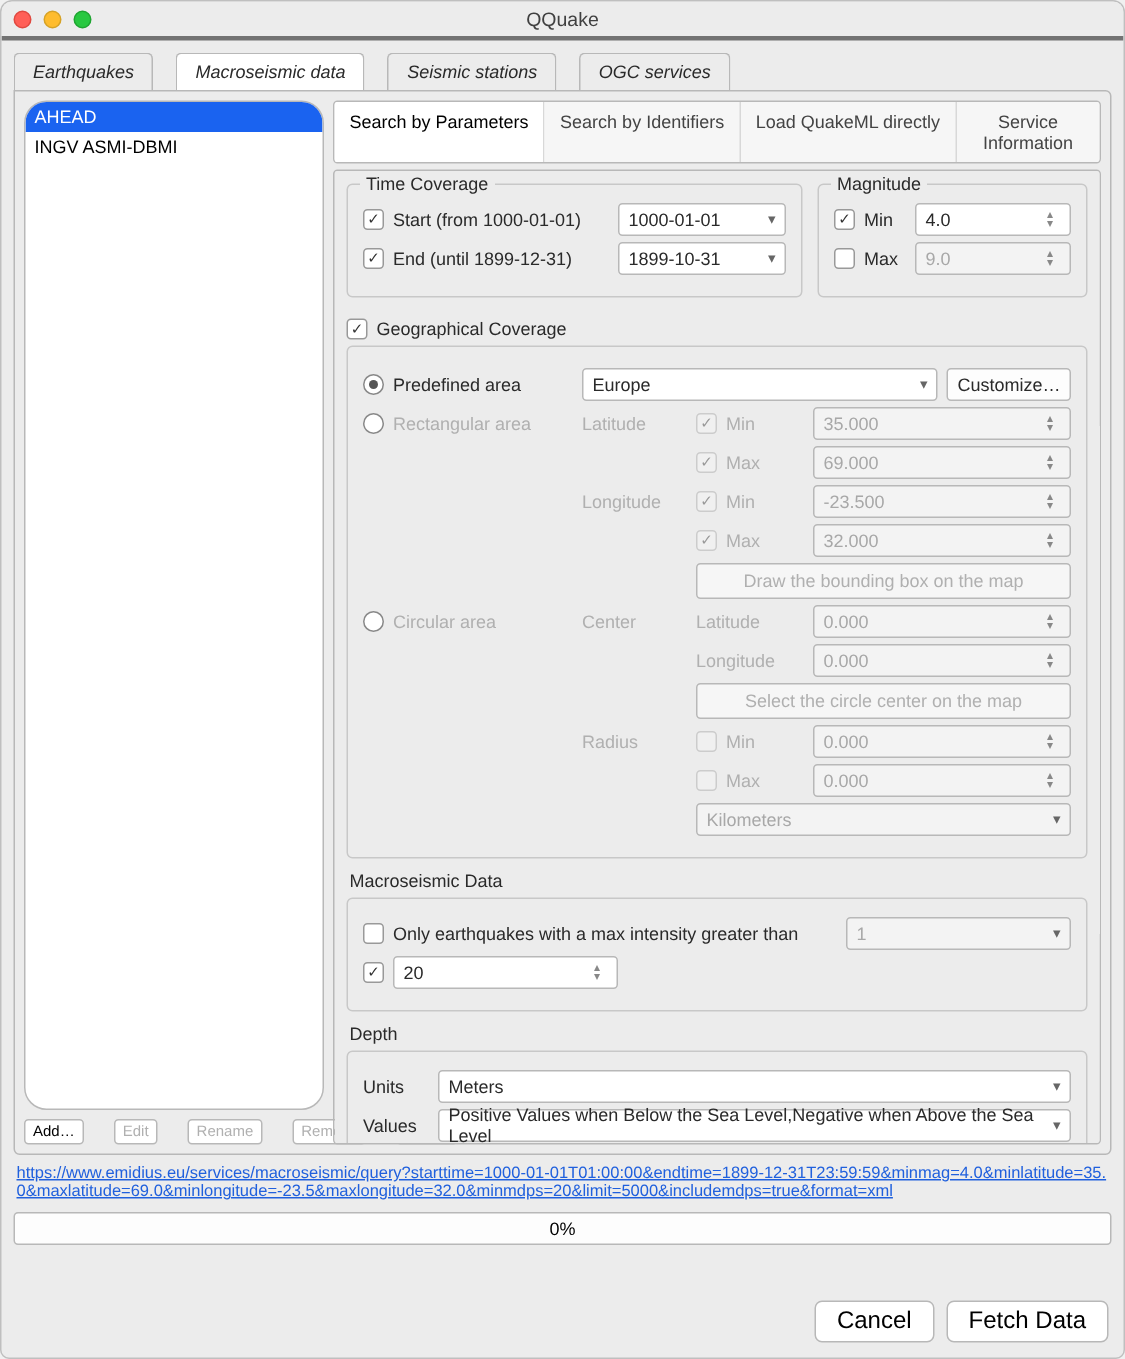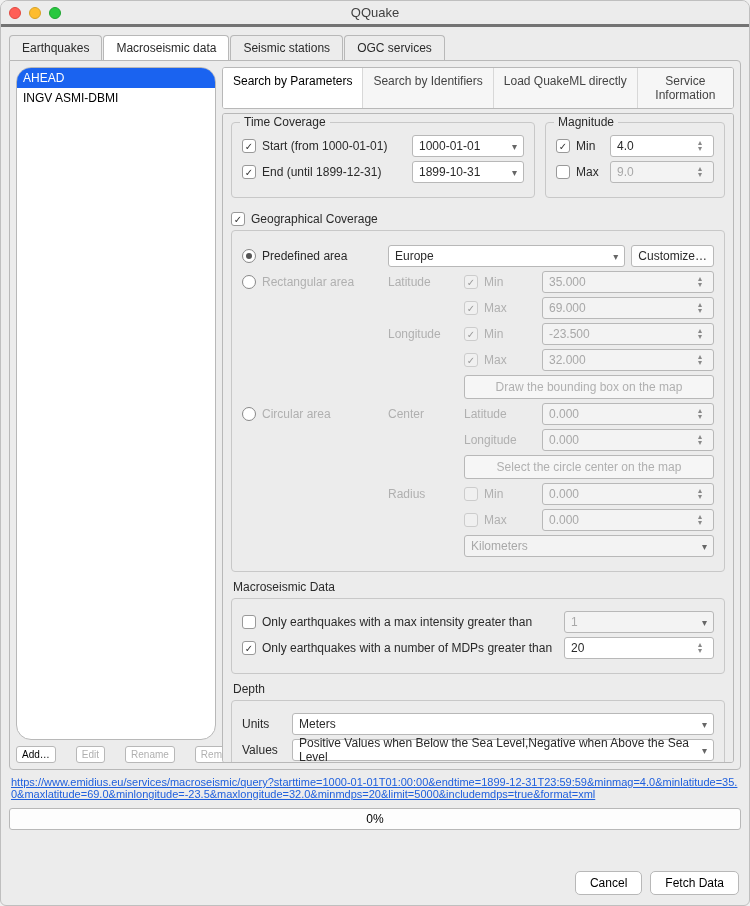--- a/index.html
+++ b/index.html
@@ -2,21 +2,21 @@
 <html><head>
 <meta charset="utf-8">
 <style>
   * { box-sizing: border-box; font-family: -apple-system, "Helvetica Neue", Arial, sans-serif; }
   body { margin:0; background:#f0f0f0; }
   .win { width:750px; height:906px; background:#ececec; border:1px solid #bfbfbf; border-radius:8px 8px 6px 6px; overflow:hidden; display:flex; flex-direction:column; position:relative; }
   .titlebar { height:26px; display:flex; align-items:center; padding:0 8px; border-bottom:3px solid #737373; background:#ececec; position:relative; }
   .tl { width:12px; height:12px; border-radius:50%; margin-right:8px; }
   .tl.r{background:#ff5f57;border:1px solid #e04940;} .tl.y{background:#febc2e;border:1px solid #d6a226;} .tl.g{background:#28c840;border:1px solid #1fa531;}
   .titlebar .title { position:absolute; left:0; right:0; text-align:center; font-size:13px; color:#404040; pointer-events:none;}
-  .tabsbar { display:flex; padding:8px 8px 0 8px; gap:2px; }
+  .tabsbar { display:flex; padding:8px 8px 0 8px; gap:16px;font-style:italic; }
   .tabsbar .tab { padding:5px 12px; font-size:12px; color:#2a2a2a; border:1px solid #b8b8b8; background:#ececec; margin-right:-1px; border-bottom:none; border-radius:4px 4px 0 0; cursor:default; }
   .tabsbar .tab.active { background:#fff; position:relative; z-index:2; }
   .page { margin:0 8px 0 8px; border:1px solid #b8b8b8; background:#ececec; flex:0 0 auto; display:flex; border-radius:0 4px 4px 4px; position:relative; }
   .sidebar { width:212px; display:flex; flex-direction:column; padding:6px; }
   .srclist { flex:1; background:#fff; border:1px solid #b8b8b8; border-radius:15px; overflow:hidden; font-size:12px; }
   .srclist .item{ padding:3px 6px; }
   .srclist .item.sel{ background:#1a63f0; color:#fff; }
   .srcbtns { display:flex; gap:20px; margin-top:6px; }
   .minibtn { font-size:10px; padding:2px 5px; border:1px solid #b8b8b8; border-radius:3px; background:#fff; }
   .minibtn.dis{ color:#b0b0b0; }
@@ -41,21 +41,21 @@
   .input.dis, .select.dis { background:#f3f3f3; color:#a8a8a8; }
   .spin { width:14px; display:flex; flex-direction:column; margin-left:auto;}
   .spin span{ font-size:8px; line-height:6px; color:#888; text-align:center;}
   .caret { font-size:10px; color:#666; }
   .widebtn { border:1px solid #b8b8b8; border-radius:3px; background:#fdfdfd; padding:4px 0; text-align:center; font-size:12px; }
   .widebtn.dis{ color:#b0b0b0; background:#f6f6f6;}
   .lblmuted{ color:#b0b0b0; }
   .link { color:#2060dd; text-decoration:underline; font-size:11px; word-break:break-all; padding:6px 10px 0 10px; display:block;}
   .progress { margin:8px; border:1px solid #b8b8b8; border-radius:3px; background:#fdfdfd; height:22px; display:flex; align-items:center; justify-content:center; font-size:12px;}
   .footer { display:flex; justify-content:flex-end; gap:8px; padding:0 10px 10px 0; margin-top:auto;}
-  .btn { border:1px solid #b8b8b8; border-radius:5px; background:#fff; padding:4px 14px; font-size:12px;}
+  .btn { border:1px solid #b8b8b8; border-radius:5px; background:#fff; padding:4px 14px; font-size:16px;}
   .colA{width:120px; flex:0 0 120px;}
   .colB{width:70px; flex:0 0 70px;}
   .colC{width:52px; flex:0 0 52px;}
   .flx1{flex:1;}
   .section-label{font-size:12px; margin:8px 0 4px 2px;}
   .hdrflex{display:flex; gap:10px;}
   .half{flex:1;}
   .mag{flex:0 0 180px;}
 </style>
 </head>
@@ -305,21 +305,20 @@
           <div class="row">
             <span class="chk"></span>
             <span class="flx1">Only earthquakes with a max intensity greater than</span>
             <span class="select dis" style="width:150px">
                 <span>1</span>
                 <span class="caret">▾</span>
               </span>
           </div>
           <div class="row">
             <span class="chk on"></span>
-            <span class="flx1">Only earthquakes with a number of MDPs greater than</span>
             <span class="input" style="width:150px">
                 <span>20</span>
                 <span class="spin">
                   <span>▴</span>
                   <span>▾</span>
                 </span>
               </span>
           </div>
         </div>
 

